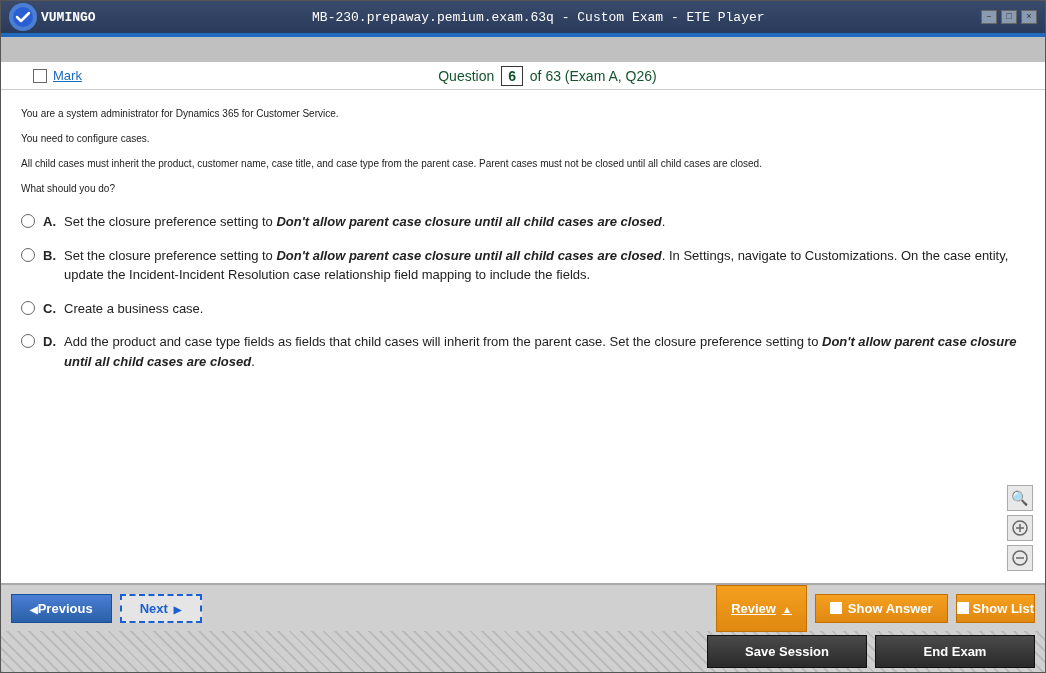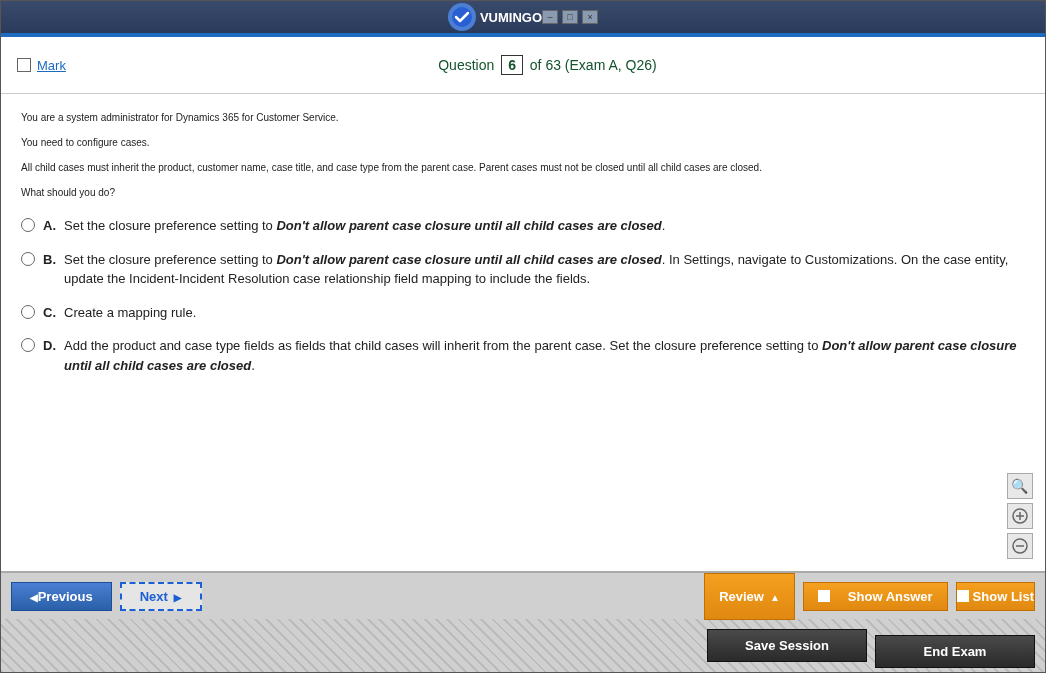--- a/index.html
+++ b/index.html
@@ -6,45 +6,47 @@
     body { font-family: Arial, sans-serif; font-size: 13px; background: #c0c0c0; width: 1046px; height: 673px; overflow: hidden; }
 
     .window { width: 1046px; height: 673px; display: flex; flex-direction: column; border: 1px solid #555; }
 
     
     .title-bar {
       background: linear-gradient(to bottom, #3a4a6b, #2a3a5b);
       color: white;
       display: flex;
       align-items: center;
-      justify-content: center;
+      justify-content: space-between;
       padding: 0 8px;
       height: 32px;
       flex-shrink: 0;
+      font-family: Liberation Mono, monospace;
     }
     .title-bar-left { display: flex; align-items: center; gap: 8px; }
     .logo { display: flex; align-items: center; gap: 4px; }
     .logo-icon { width: 28px; height: 28px; background: #4a7fd4; border-radius: 50%; display: flex; align-items: center; justify-content: center; color: white; font-weight: bold; font-size: 14px; }
     .logo-text { color: white; font-size: 13px; font-weight: bold; }
     .title-bar-title { color: white; font-size: 13px; flex: 1; text-align: center; }
     .title-bar-controls { display: flex; gap: 4px; }
     .title-btn { width: 16px; height: 14px; background: #8a9ab0; border: 1px solid #666; color: #333; font-size: 9px; display: flex; align-items: center; justify-content: center; cursor: pointer; }
 
     
     .blue-bar { height: 4px; background: #1e6bbf; flex-shrink: 0; }
 
     
     .question-header {
       background: white;
       display: flex;
       align-items: center;
-      padding: 8px 16px;
+      padding: 8px 32px;
       border-bottom: 1px solid #ccc;
       flex-shrink: 0;
-      height: 57px;
+      height: 28px;
+      margin-top: 25px;
     }
     .mark-area { display: flex; align-items: center; gap: 6px; }
     .mark-checkbox { width: 14px; height: 14px; border: 1px solid #666; background: white; }
     .mark-link { color: #1a6bbf; text-decoration: underline; cursor: pointer; font-size: 13px; }
     .question-info { flex: 1; text-align: center; font-size: 14px; color: #14532d; }
     .question-num-box { display: inline-block; border: 1px solid #333; padding: 1px 6px; font-weight: bold; margin: 0 3px; }
 
     
     .content-area {
       background: white;
@@ -139,32 +141,33 @@
       color: white;
       border: 1px solid #c07000;
       padding: 15px 14px;
       cursor: pointer;
       font-size: 13px;
       font-weight: bold;
       display: flex;
       align-items: center;
       gap: 6px;
       margin-left: auto;
+      text-decoration: underline;
     }
     .btn-show-answer {
       background: linear-gradient(to bottom, #f5a020, #e08810);
       color: white;
       border: 1px solid #c07000;
       padding: 6px 14px;
       cursor: pointer;
       font-size: 13px;
       font-weight: bold;
       display: flex;
       align-items: center;
-      gap: 18px;
+      gap: 6px;
     }
     .btn-show-list {
       background: linear-gradient(to bottom, #f5a020, #e08810);
       color: white;
       border: 1px solid #c07000;
       padding: 6px 0;
       cursor: pointer;
       font-size: 13px;
       font-weight: bold;
       display: flex;
@@ -210,20 +213,21 @@
       <div class="logo">
         <div class="logo-icon">
           <svg width="22" height="22" viewBox="0 0 22 22">
             <circle cx="11" cy="11" r="10" fill="#2a5fd4"></circle>
             <polyline points="5,11 9,15 17,7" stroke="white" stroke-width="2.5" fill="none" stroke-linecap="round" stroke-linejoin="round"></polyline>
           </svg>
         </div>
         <span class="logo-text">VUMINGO</span>
       </div>
     </div>
+    <div class="title-bar-title">MB-230.prepaway.pemium.exam.63q - Custom Exam - ETE Player</div>
     <div class="title-bar-controls">
       <div class="title-btn">–</div>
       <div class="title-btn">□</div>
       <div class="title-btn">×</div>
     </div>
   </div>
 
   <div class="blue-bar"></div>
 
   <div class="question-header">
@@ -271,21 +275,21 @@
         <span class="option-label">B.</span>
         <span class="option-text">
           Set the closure preference setting to <b>Don't allow parent case closure until all child cases are closed</b>. In Settings, navigate to Customizations. On the case entity, update the Incident-Incident Resolution case relationship field mapping to include the fields.
         </span>
       </div>
 
       <div class="option-item">
         <div class="option-radio"></div>
         <span class="option-label">C.</span>
         <span class="option-text">
-          Create a mapping rule.
+          Create a business case.
         </span>
       </div>
 
       <div class="option-item">
         <div class="option-radio"></div>
         <span class="option-label">D.</span>
         <span class="option-text">
           Add the product and case type fields as fields that child cases will inherit from the parent case. Set the closure preference setting to <b>Don't allow parent case closure until all child cases are closed</b>.
         </span>
       </div>
@@ -343,21 +347,21 @@
       </button>
 
     </div>
 
     <div style="display:flex; align-items: center; padding: 4px 10px; gap: 8px; justify-content: flex-end; background: repeating-linear-gradient(45deg, #bbb, #bbb 2px, #d0d0d0 2px, #d0d0d0 8px);">
 
       <button class="btn-save-session" style="background: linear-gradient(to bottom, #4a4a4a, #2a2a2a); color: white; border: 1px solid #111; padding: 8px 20px; cursor: pointer; font-size: 13px; font-weight: bold; min-width: 160px;">
         <span>Save Session</span>
       </button>
 
-      <button class="btn-end-exam" style="background: linear-gradient(to bottom, #4a4a4a, #2a2a2a); color: white; border: 1px solid #111; padding: 8px 18px; cursor: pointer; font-size: 13px; font-weight: bold; min-width: 160px; margin-top: 12px;">
+      <button class="btn-end-exam" style="background: linear-gradient(to bottom, #4a4a4a, #2a2a2a); color: white; border: 1px solid #111; padding: 8px 18px; cursor: pointer; font-size: 13px; font-weight: bold; min-width: 160px;">
         <span>End Exam</span>
       </button>
 
     </div>
 
   </div>
 
 </div>
 
 </body></html>

